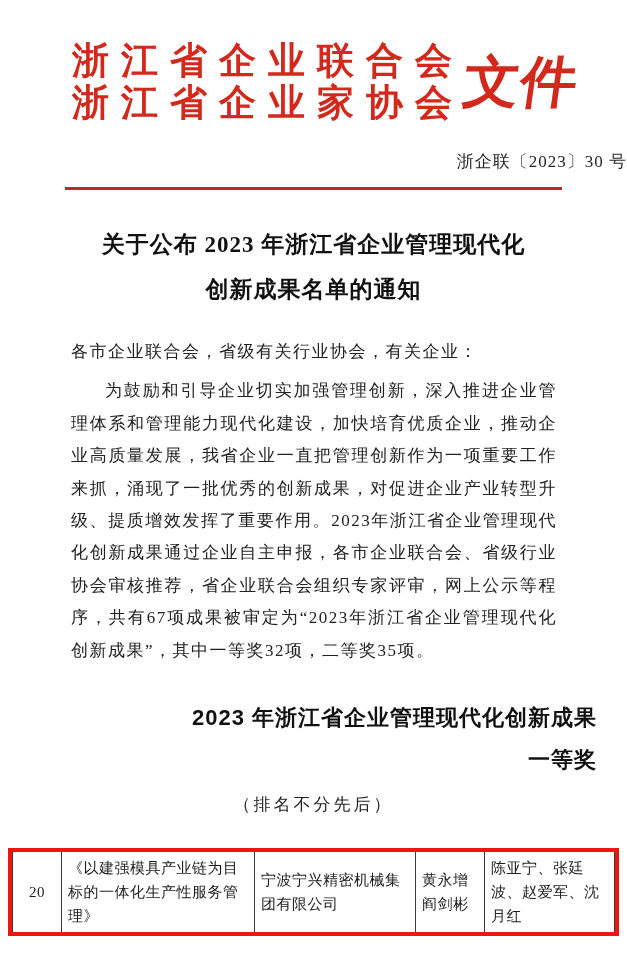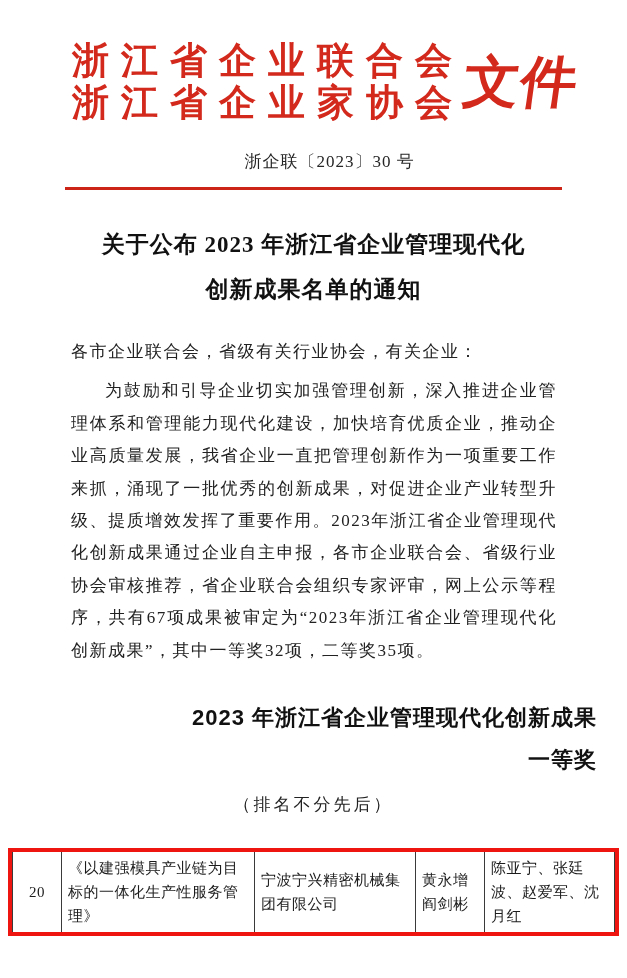--- a/index.html
+++ b/index.html
@@ -38,21 +38,21 @@
     flex: 0 0 auto;
     font-size: 56px;
     line-height: 60px;
     font-weight: bold;
     color: #d3291d;
     transform: skewX(-8deg);
     letter-spacing: 1px;
   }
   .doc-number {
     margin-top: 26px;
-    text-align: center;
+    text-align: right;
     font-size: 17px;
     line-height: 24px;
     letter-spacing: 1px;
     color: #262626;
     padding-left: 32px;
   }
   .red-rule {
     margin: 13px 65px 0 65px;
     height: 3px;
     background: #cc2417;

